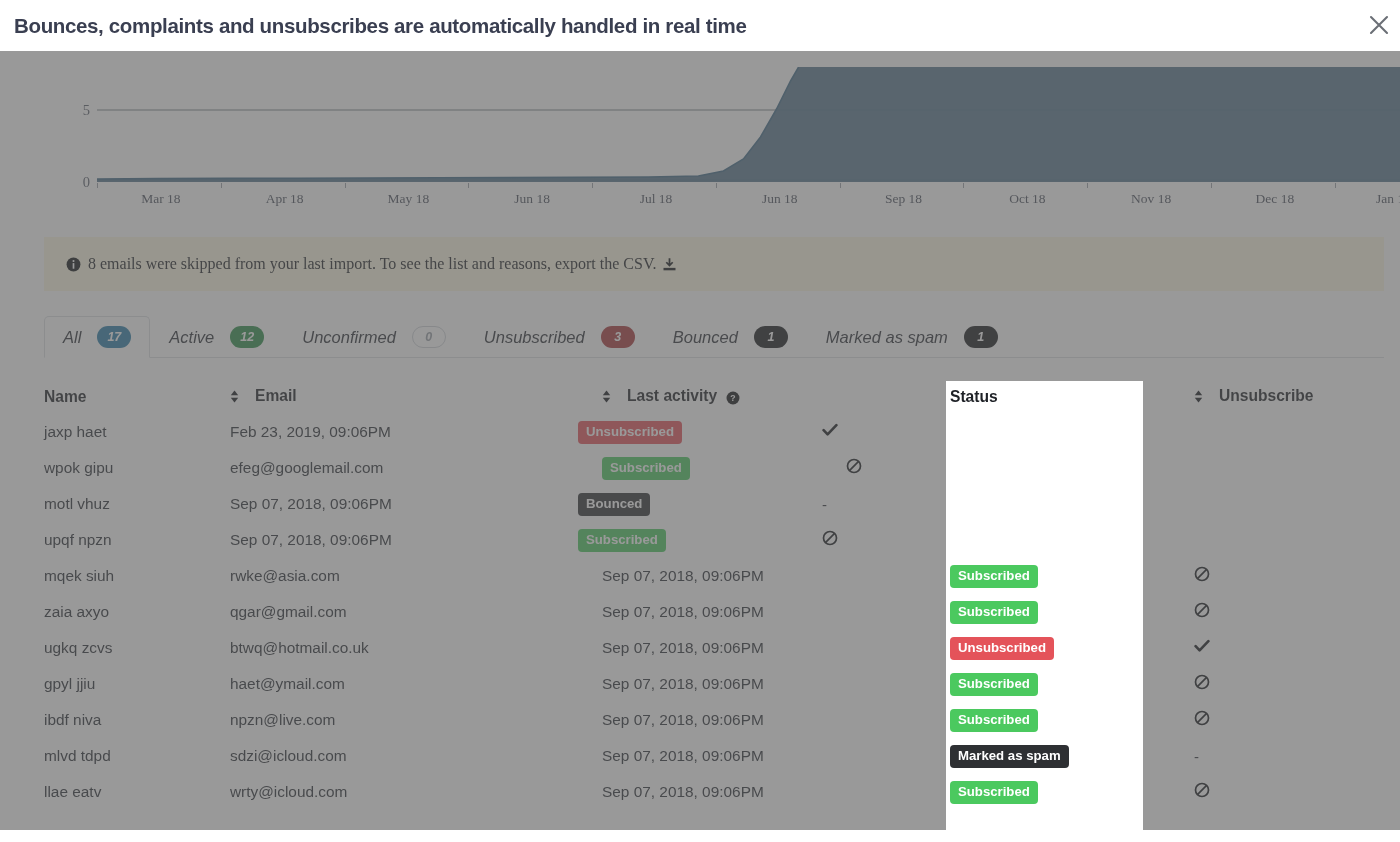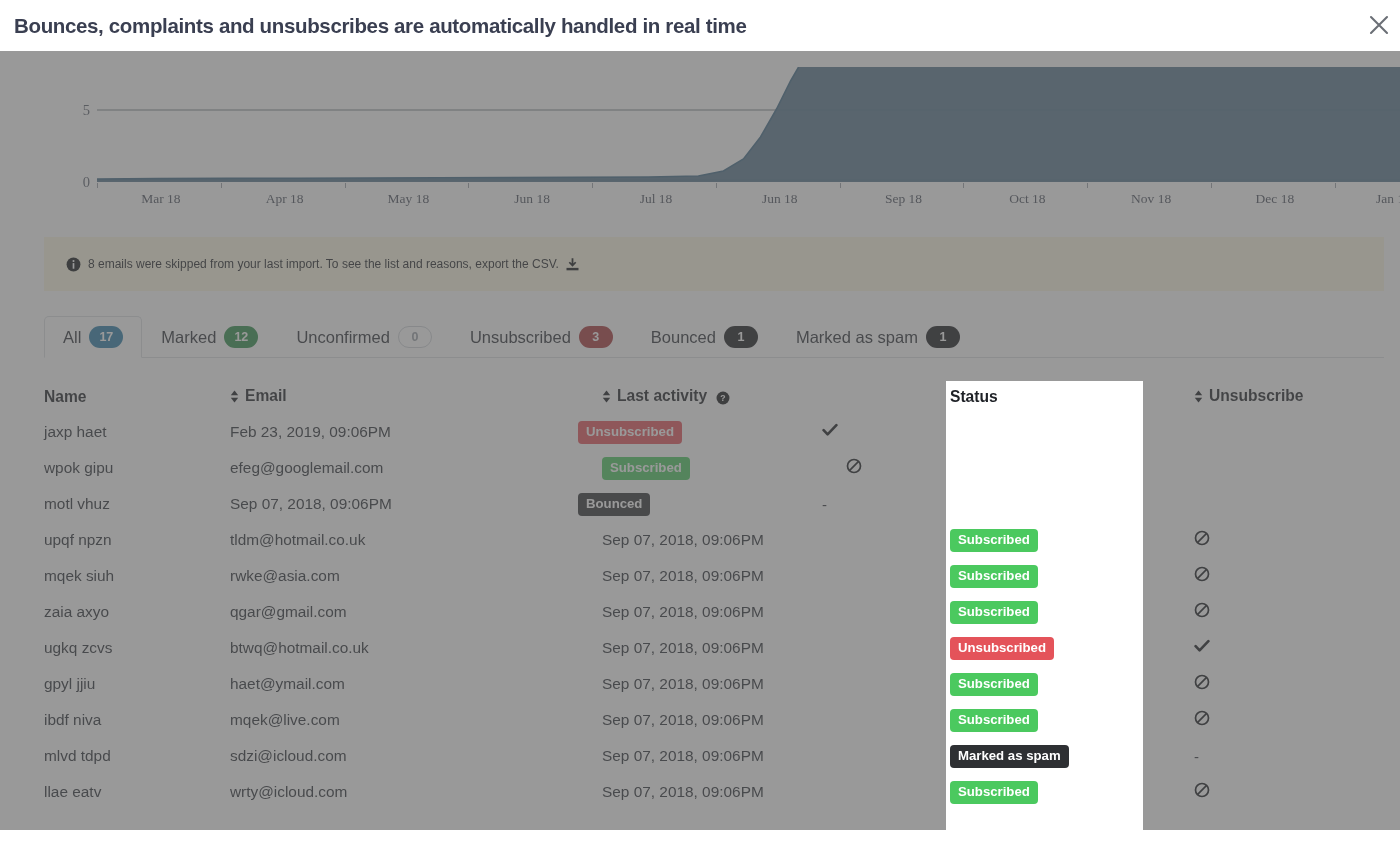--- a/index.html
+++ b/index.html
@@ -101,48 +101,50 @@
     position: absolute;
     left: 44px; top: 186px;
     width: 1340px; height: 54px;
     background: #fcf8e3;
     display: flex;
     align-items: center;
     padding-left: 22px;
   }
   .info-banner .info-icon { margin-right: 7px; display: flex; }
   .info-text {
-    font-size: 12px;
+    font-size: 16px;
     color: #222428;
     white-space: nowrap;
+    font-family: Liberation Serif, serif;
   }
   .dl-icon { margin-left: 6px; display: inline-flex; cursor: pointer; }
 
   
   .tabs {
     position: absolute;
     left: 44px; top: 265px;
     width: 1340px; height: 42px;
     border-bottom: 1px solid #dcdfe3;
     display: flex;
     align-items: flex-end;
   }
   .tab {
     display: flex;
     align-items: center;
-    gap: 8px;
+    gap: 16px;
     height: 42px;
     padding: 0 18px;
     cursor: pointer;
     font-size: 16.5px;
     color: #2d3138;
     border: 1px solid transparent;
     border-radius: 5px 5px 0 0;
     position: relative;
     top: 1px;
+    font-style: italic;
   }
   .tab.active {
     background: #ffffff;
     border-color: #dcdfe3;
     border-bottom-color: #ffffff;
   }
   .badge {
     display: inline-flex;
     align-items: center;
     justify-content: center;
@@ -174,21 +176,21 @@
   }
   .trow.head { height: 34px; font-weight: 700; font-size: 15.6px; color: #1e2126; }
   .trow.body { font-size: 15.4px; color: #2c3037; }
 
   .c-name   { width: 186px; flex: none; }
   .c-email  { width: 372px; flex: none; }
   .c-act    { width: 348px; flex: none; }
   .c-status { width: 244px; flex: none; }
   .c-unsub  { width: 190px; flex: none; }
 
-  .sortable { display: inline-flex; align-items: center; gap: 6px; cursor: pointer; }
+  .sortable { display: inline-flex; align-items: center; gap: 16px; cursor: pointer; }
   .sort-ico { display: inline-flex; }
   .help-ico { margin-left: 5px; display: inline-flex; vertical-align: -2px; cursor: pointer; }
 
   .pill {
     display: inline-flex;
     align-items: center;
     height: 23px;
     padding: 0 8px;
     border-radius: 4px;
     font-size: 13.2px;
@@ -300,21 +302,21 @@
         </svg>
       </span>
     </div>
 
     <div class="tabs">
       <div class="tab active">
         <span>All</span>
         <span class="badge blue">17</span>
       </div>
       <div class="tab">
-        <span>Marked</span>
+        <span>Active</span>
         <span class="badge green">12</span>
       </div>
       <div class="tab">
         <span>Unconfirmed</span>
         <span class="badge empty">0</span>
       </div>
       <div class="tab">
         <span>Unsubscribed</span>
         <span class="badge red">3</span>
       </div>
@@ -415,21 +417,20 @@
         <div class="c-status">
           <span class="pill neutral">Bounced</span>
         </div>
         <div class="c-unsub unsub-cell">
           <span class="dash">-</span>
         </div>
       </div>
 
       <div class="trow body">
         <div class="c-name">upqf npzn</div>
-        <div class="c-email">tldm@hotmail.co.uk</div>
         <div class="c-act">Sep 07, 2018, 09:06PM</div>
         <div class="c-status">
           <span class="pill subscribed">Subscribed</span>
         </div>
         <div class="c-unsub unsub-cell">
           <span>
             <svg width="16" height="16" viewBox="0 0 16 16" aria-hidden="true">
                 <circle cx="8" cy="8" r="6.5" stroke="#16191d" stroke-width="1.7" fill="none"></circle>
                 <line x1="3.4" y1="12.6" x2="12.6" y2="3.4" stroke="#16191d" stroke-width="1.7"></line>
               </svg>
@@ -499,21 +500,21 @@
             <svg width="16" height="16" viewBox="0 0 16 16" aria-hidden="true">
                 <circle cx="8" cy="8" r="6.5" stroke="#16191d" stroke-width="1.7" fill="none"></circle>
                 <line x1="3.4" y1="12.6" x2="12.6" y2="3.4" stroke="#16191d" stroke-width="1.7"></line>
               </svg>
           </span>
         </div>
       </div>
 
       <div class="trow body">
         <div class="c-name">ibdf niva</div>
-        <div class="c-email">mqek@live.com</div>
+        <div class="c-email">npzn@live.com</div>
         <div class="c-act">Sep 07, 2018, 09:06PM</div>
         <div class="c-status">
           <span class="pill subscribed">Subscribed</span>
         </div>
         <div class="c-unsub unsub-cell">
           <span>
             <svg width="16" height="16" viewBox="0 0 16 16" aria-hidden="true">
                 <circle cx="8" cy="8" r="6.5" stroke="#16191d" stroke-width="1.7" fill="none"></circle>
                 <line x1="3.4" y1="12.6" x2="12.6" y2="3.4" stroke="#16191d" stroke-width="1.7"></line>
               </svg>

